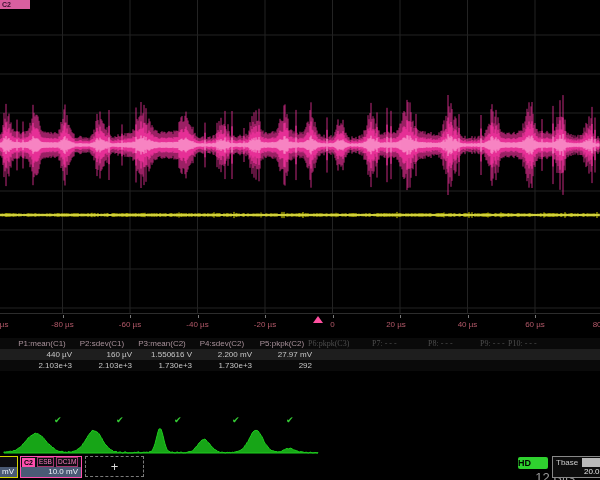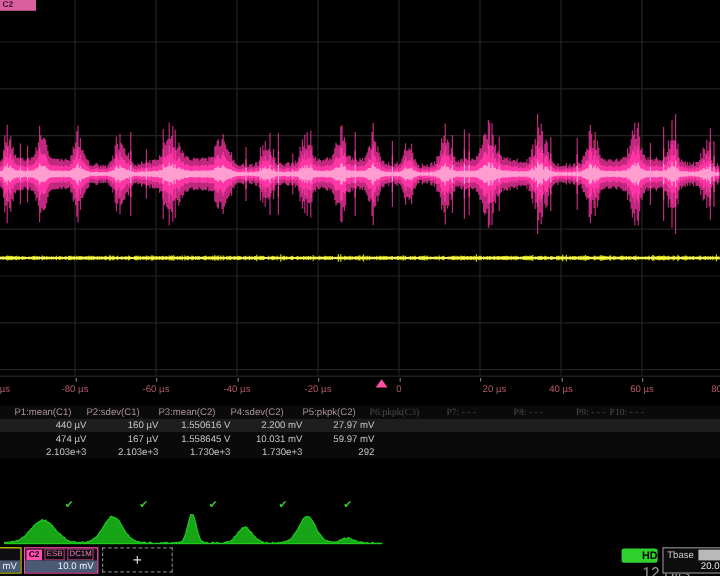--- a/index.html
+++ b/index.html
@@ -26,21 +26,21 @@
                     border-bottom:7px solid #ff50a0; }
 
   
   #measure-table { position:absolute; left:0; top:338px; width:600px; }
   .mrow { display:flex; height:11px; align-items:center; width:600px; }
   .mrow.stripe { background:#1e1e1e; }
   .mrow.dark { background:#0a0a0a; }
   .mspacer { width:12px; flex:none; }
   .mcell { width:60px; flex:none; font-size:8px; color:#c6c6c6; text-align:right; }
   .mcell.last { padding-right:17px; width:77px;padding-left:10px; }
-  .mhead { color:#a9929b; text-align:left; }
+  .mhead { color:#a9929b; text-align:center; }
   .dim-head { position:absolute; font-size:8px; color:#4d4d4d; white-space:nowrap;font-family:Liberation Serif, serif; }
   #check-row { position:absolute; left:0; top:415px; width:600px; height:11px; }
   .check { position:absolute; color:#35cc35; font-size:9px; top:0; }
 
   
   #hist-svg { position:absolute; left:0; top:428px; }
 
   
   #bottom-bar { position:absolute; left:0; top:454px; width:600px; height:26px; background:#000; }
   .desc-box { position:absolute; top:2px; height:22px; background:#0d0d12; display:flex; flex-direction:column; }
@@ -50,21 +50,21 @@
   .ch-badge { font-size:7px; font-weight:bold; color:#000; padding:0 2px; line-height:9px; flex:none; }
   .chip { font-size:6.5px; line-height:8px; padding:0 1px; margin-left:2px; border-width:1px; border-style:solid; flex:none; }
   #c1-box { left:-42px; width:60px; border:1px solid #d6d600; }
   #c2-box { left:20px; width:62px; border:1px solid #ff4fae; }
   #c2-box .ch-badge { background:#ff4fae; }
   #c2-box .chip { color:#ff7ec0; border-color:#a3346f; }
   #add-box { position:absolute; left:85px; top:2px; width:59px; height:21px;
              border:1px dashed #7a7a7a; color:#ddd; font-size:13px;
              display:flex; align-items:center; justify-content:center; }
   #hd-badge { position:absolute; left:518px; top:3px; width:30px; height:12px; background:#2fd12f;
-              color:#000; font-size:9px; font-weight:bold; text-align:right; line-height:12px; border-radius:2px; }
+              color:#000; font-size:9px; font-weight:bold; text-align:left; line-height:12px; border-radius:2px; }
   #hd-bits { position:absolute; left:529px; top:16px; width:46px; text-align:right; color:#999; font-size:13px; }
   #tbase-box { left:552px; width:70px; border:1px solid #888; background:#0d0d0d; }
   #tbase-box .desc-top { padding-left:3px; }
   #tbase-label { color:#ccc; font-size:8px; flex:none; }
   #tbase-light { flex:1; height:9px; margin-left:4px; background:#b9b9b9; }
   #tbase-scale { color:#e8e8e8; font-size:8px; line-height:10px; white-space:nowrap; margin-left:31px; }
 </style>
 </head>
 <body>
 
@@ -89,21 +89,21 @@
       <div class="axis-label" style="left: 62.5px;">-80 µs</div>
       <div class="axis-tick" style="left: 130px;"></div>
       <div class="axis-label" style="left: 130px;">-60 µs</div>
       <div class="axis-tick" style="left: 197.5px;"></div>
       <div class="axis-label" style="left: 197.5px;">-40 µs</div>
       <div class="axis-tick" style="left: 265px;"></div>
       <div class="axis-label" style="left: 265px;">-20 µs</div>
       <div class="axis-tick" style="left: 332.5px;"></div>
       <div class="axis-label" style="left: 332.5px;">0</div>
       <div class="axis-tick" style="left: 400px;"></div>
-      <div class="axis-label" style="left: 412px;">20 µs</div>
+      <div class="axis-label" style="left: 396px;">20 µs</div>
       <div class="axis-tick" style="left: 467.5px;"></div>
       <div class="axis-label" style="left: 467.5px;">40 µs</div>
       <div class="axis-tick" style="left: 535px;"></div>
       <div class="axis-label" style="left: 535px;">60 µs</div>
       <div class="axis-label" style="left: 602.5px;">80 µs</div>
     </div>
 
   <div id="measure-table">
       <div class="mrow dark">
         <div class="mspacer"></div>
@@ -119,28 +119,20 @@
         <div class="dim-head" style="left: 508px; top: 1px;">P10: - - -</div>
         <div class="dim-head" style="left: 608px; top: 1px; padding-left: 26px;">P11</div>
       </div>
       <div class="mrow stripe">
         <div class="mspacer"></div>
         <div class="mcell">440 µV</div>
         <div class="mcell">160 µV</div>
         <div class="mcell">1.550616 V</div>
         <div class="mcell">2.200 mV</div>
         <div class="mcell last">27.97 mV</div>
-      </div>
-      <div class="mrow dark">
-        <div class="mspacer"></div>
-        <div class="mcell">474 µV</div>
-        <div class="mcell">167 µV</div>
-        <div class="mcell">1.558645 V</div>
-        <div class="mcell">10.031 mV</div>
-        <div class="mcell last">59.97 mV</div>
       </div>
       <div class="mrow dark">
         <div class="mspacer"></div>
         <div class="mcell">2.103e+3</div>
         <div class="mcell">2.103e+3</div>
         <div class="mcell">1.730e+3</div>
         <div class="mcell">1.730e+3</div>
         <div class="mcell last">292</div>
       </div>
     </div>

